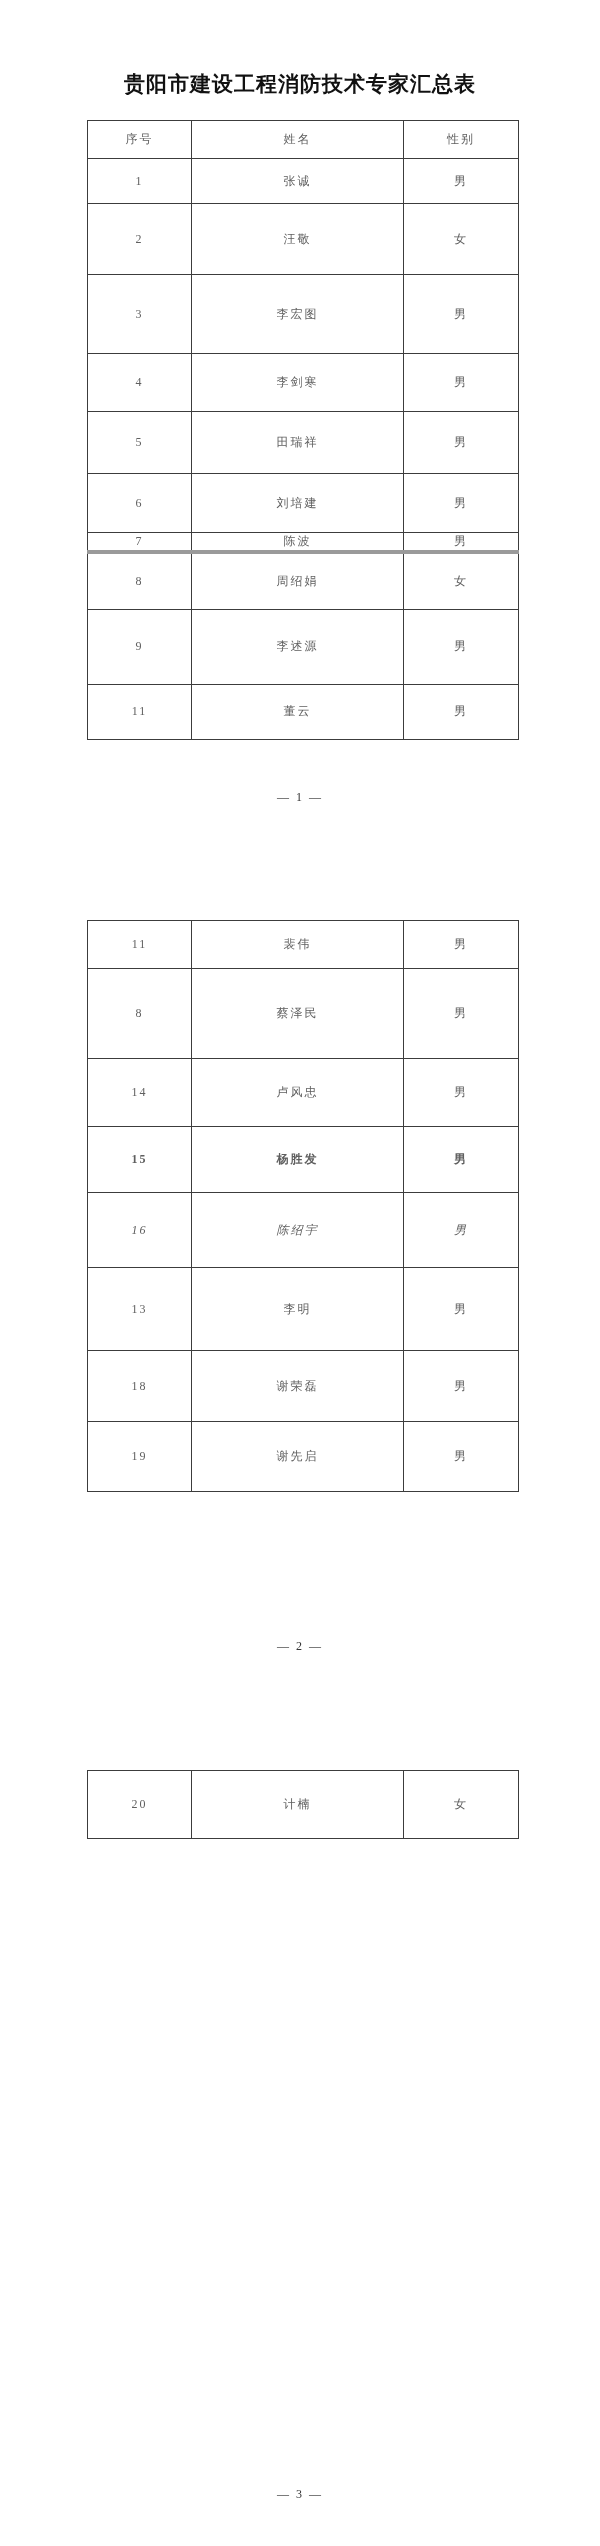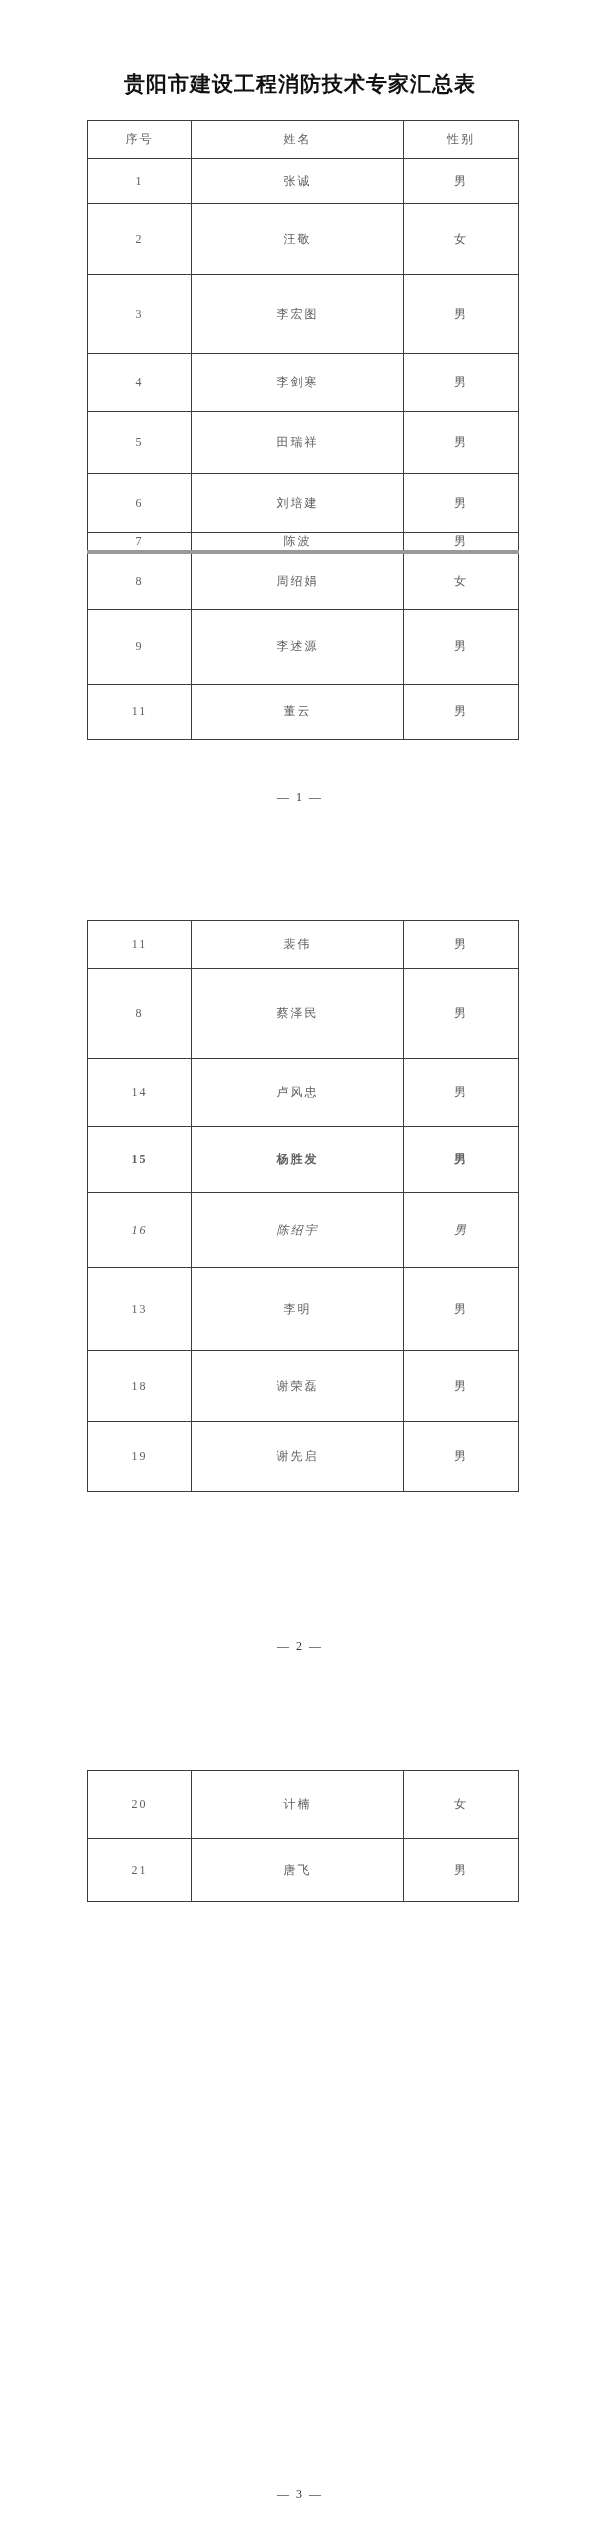--- a/index.html
+++ b/index.html
@@ -211,25 +211,20 @@
           <col style="width: 104px;">
           <col style="width: 212px;">
           <col style="width: 115px;">
         </colgroup>
         <tbody>
           <tr style="height: 68px;">
             <td>20</td>
             <td>计楠</td>
             <td>女</td>
           </tr>
-          <tr style="height: 63px;">
-            <td>21</td>
-            <td>唐飞</td>
-            <td>男</td>
-          </tr>
         </tbody>
       </table>
     </div>
 
   <div class="page-footer" style="top:2487px">
     <span>— 3 —</span>
   </div>
 
 </div>
 

